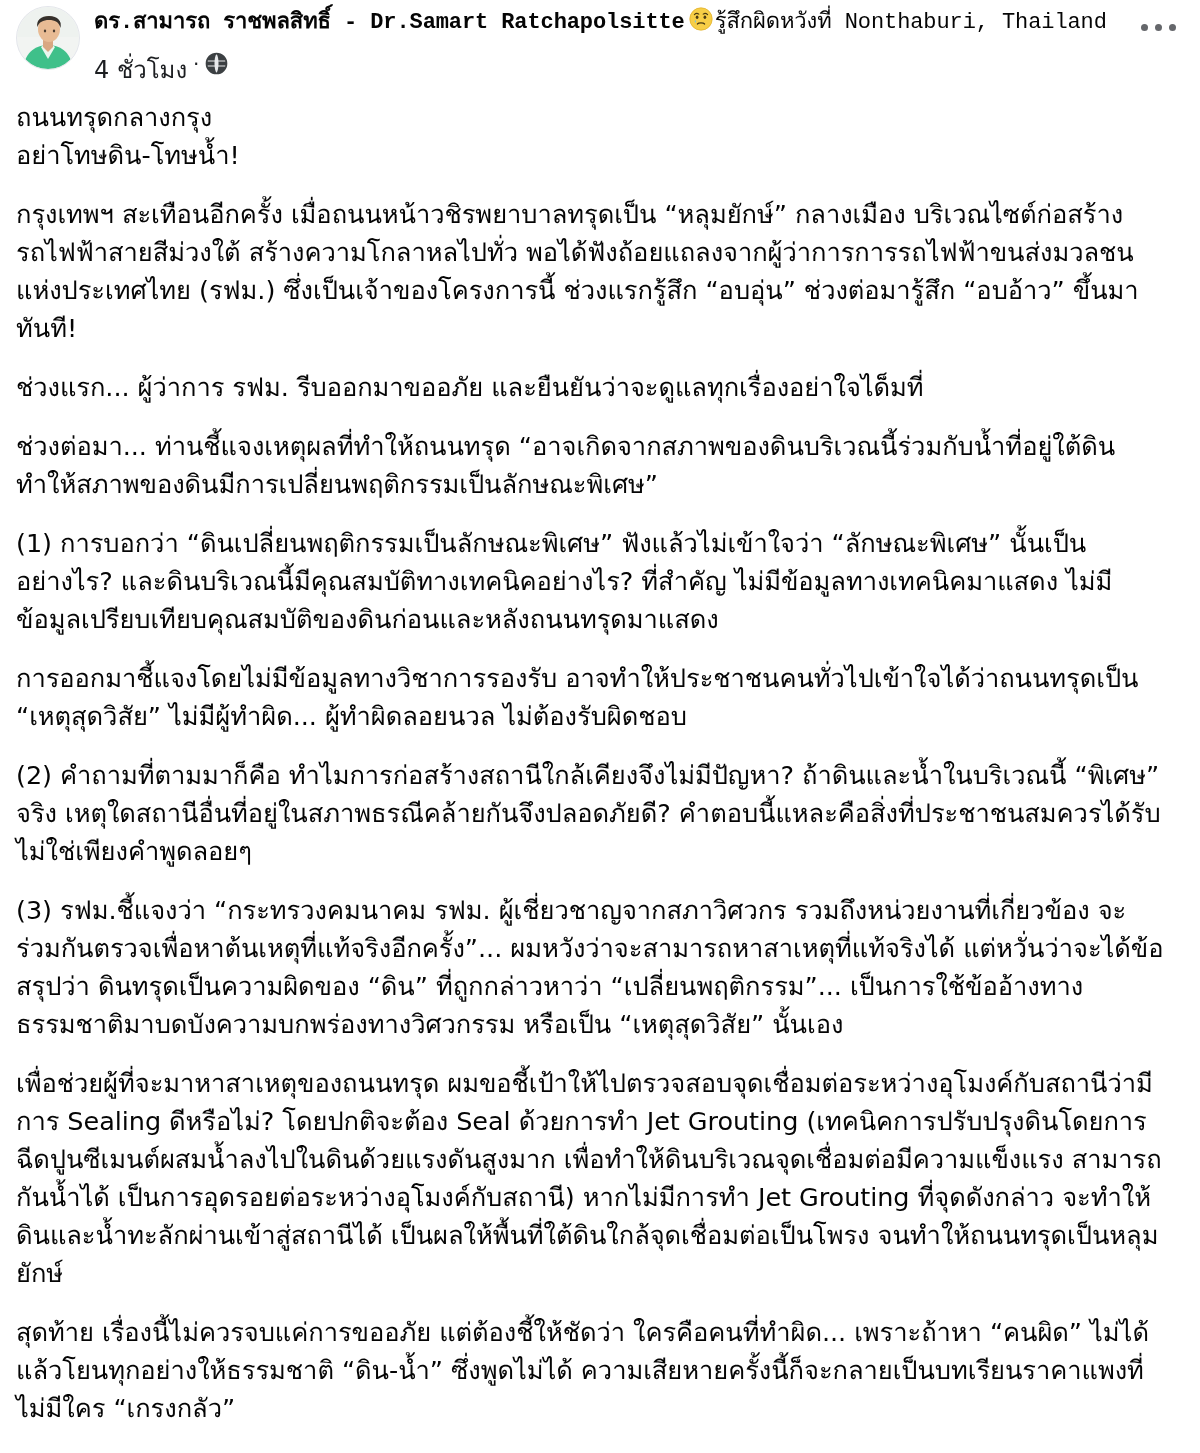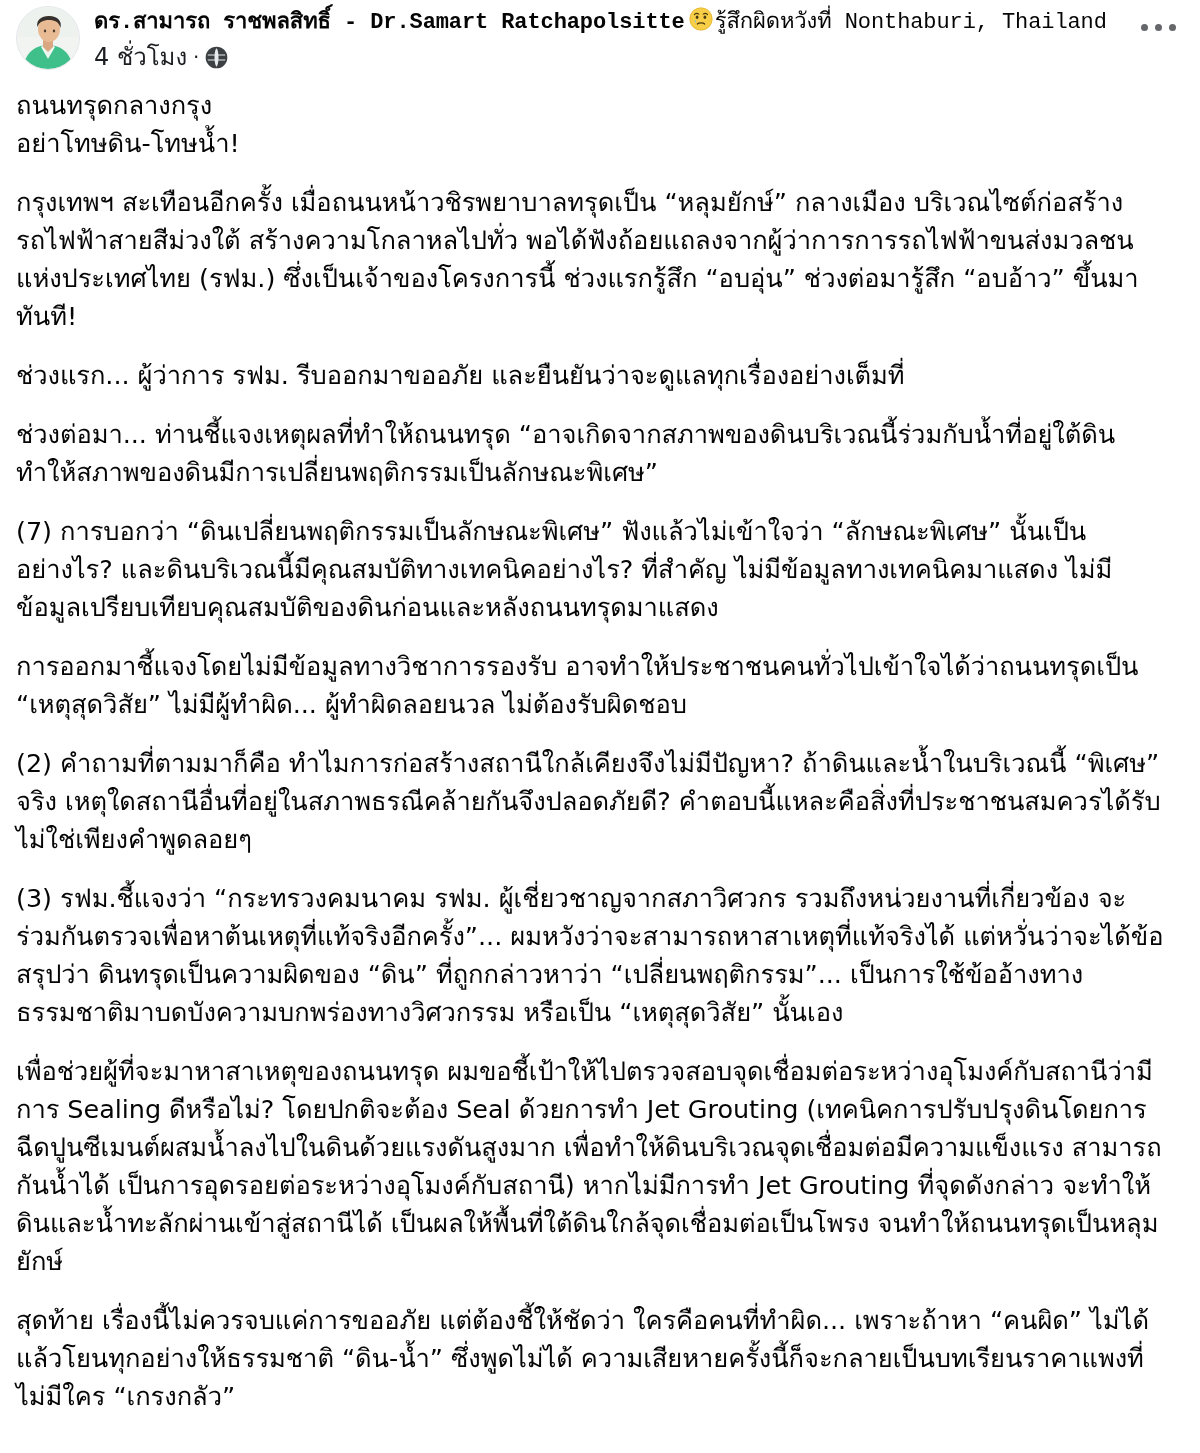--- a/index.html
+++ b/index.html
@@ -75,21 +75,21 @@
 
   .meta-row {
     display: flex;
     align-items: center;
     gap: 6px;
     font-size: 24px;
     line-height: 32px;
     color: #1c1e21;
     margin-top: 1px;
   }
-  .timestamp { color: #1c1e21; }
+  .timestamp { color: #1c1e21; margin-top: 13px; }
   .meta-dot { color: #1c1e21; font-size: 20px; line-height: 1; }
   .globe-icon { display: inline-flex; align-items: center; }
   .globe-icon svg { display: block; width: 23px; height: 23px; }
 
   .more-menu {
     position: absolute;
     top: 16px;
     right: 18px;
     display: flex;
     align-items: center;
@@ -187,23 +187,23 @@
       <span></span>
       <span></span>
     </div>
   </div>
 
   <div class="post-body">
 
     <p class="para"><span>ถนนทรุดกลางกรุง</span><br><span>อย่าโทษดิน-โทษน้ำ!</span></p>
 
     <p class="para">กรุงเทพฯ สะเทือนอีกครั้ง เมื่อถนนหน้าวชิรพยาบาลทรุดเป็น “หลุมยักษ์” กลางเมือง บริเวณไซต์ก่อสร้างรถไฟฟ้าสายสีม่วงใต้ สร้างความโกลาหลไปทั่ว พอได้ฟังถ้อยแถลงจากผู้ว่าการการรถไฟฟ้าขนส่งมวลชนแห่งประเทศไทย (รฟม.) ซึ่งเป็นเจ้าของโครงการนี้ ช่วงแรกรู้สึก “อบอุ่น” ช่วงต่อมารู้สึก “อบอ้าว” ขึ้นมาทันที!</p>
-    <p class="para">ช่วงแรก... ผู้ว่าการ รฟม. รีบออกมาขออภัย และยืนยันว่าจะดูแลทุกเรื่องอย่างเต็มที่</p>
+    <p class="para">ช่วงแรก... ผู้ว่าการ รฟม. รีบออกมาขออภัย และยืนยันว่าจะดูแลทุกเรื่องอย่าใจได็มที่</p>
     <p class="para">ช่วงต่อมา... ท่านชี้แจงเหตุผลที่ทำให้ถนนทรุด “อาจเกิดจากสภาพของดินบริเวณนี้ร่วมกับน้ำที่อยู่ใต้ดิน ทำให้สภาพของดินมีการเปลี่ยนพฤติกรรมเป็นลักษณะพิเศษ”</p>
-    <p class="para">(7) การบอกว่า “ดินเปลี่ยนพฤติกรรมเป็นลักษณะพิเศษ” ฟังแล้วไม่เข้าใจว่า “ลักษณะพิเศษ” นั้นเป็นอย่างไร? และดินบริเวณนี้มีคุณสมบัติทางเทคนิคอย่างไร? ที่สำคัญ ไม่มีข้อมูลทางเทคนิคมาแสดง ไม่มีข้อมูลเปรียบเทียบคุณสมบัติของดินก่อนและหลังถนนทรุดมาแสดง</p>
+    <p class="para">(1) การบอกว่า “ดินเปลี่ยนพฤติกรรมเป็นลักษณะพิเศษ” ฟังแล้วไม่เข้าใจว่า “ลักษณะพิเศษ” นั้นเป็นอย่างไร? และดินบริเวณนี้มีคุณสมบัติทางเทคนิคอย่างไร? ที่สำคัญ ไม่มีข้อมูลทางเทคนิคมาแสดง ไม่มีข้อมูลเปรียบเทียบคุณสมบัติของดินก่อนและหลังถนนทรุดมาแสดง</p>
     <p class="para">การออกมาชี้แจงโดยไม่มีข้อมูลทางวิชาการรองรับ อาจทำให้ประชาชนคนทั่วไปเข้าใจได้ว่าถนนทรุดเป็น “เหตุสุดวิสัย” ไม่มีผู้ทำผิด... ผู้ทำผิดลอยนวล ไม่ต้องรับผิดชอบ</p>
     <p class="para">(2) คำถามที่ตามมาก็คือ ทำไมการก่อสร้างสถานีใกล้เคียงจึงไม่มีปัญหา? ถ้าดินและน้ำในบริเวณนี้ “พิเศษ” จริง เหตุใดสถานีอื่นที่อยู่ในสภาพธรณีคล้ายกันจึงปลอดภัยดี? คำตอบนี้แหละคือสิ่งที่ประชาชนสมควรได้รับ ไม่ใช่เพียงคำพูดลอยๆ</p>
     <p class="para">(3) รฟม.ชี้แจงว่า “กระทรวงคมนาคม รฟม. ผู้เชี่ยวชาญจากสภาวิศวกร รวมถึงหน่วยงานที่เกี่ยวข้อง จะร่วมกันตรวจเพื่อหาต้นเหตุที่แท้จริงอีกครั้ง”... ผมหวังว่าจะสามารถหาสาเหตุที่แท้จริงได้ แต่หวั่นว่าจะได้ข้อสรุปว่า ดินทรุดเป็นความผิดของ “ดิน” ที่ถูกกล่าวหาว่า “เปลี่ยนพฤติกรรม”... เป็นการใช้ข้ออ้างทางธรรมชาติมาบดบังความบกพร่องทางวิศวกรรม หรือเป็น “เหตุสุดวิสัย” นั้นเอง</p>
     <p class="para">เพื่อช่วยผู้ที่จะมาหาสาเหตุของถนนทรุด ผมขอชี้เป้าให้ไปตรวจสอบจุดเชื่อมต่อระหว่างอุโมงค์กับสถานีว่ามีการ Sealing ดีหรือไม่? โดยปกติจะต้อง Seal ด้วยการทำ Jet Grouting (เทคนิคการปรับปรุงดินโดยการฉีดปูนซีเมนต์ผสมน้ำลงไปในดินด้วยแรงดันสูงมาก เพื่อทำให้ดินบริเวณจุดเชื่อมต่อมีความแข็งแรง สามารถกันน้ำได้ เป็นการอุดรอยต่อระหว่างอุโมงค์กับสถานี) หากไม่มีการทำ Jet Grouting ที่จุดดังกล่าว จะทำให้ดินและน้ำทะลักผ่านเข้าสู่สถานีได้ เป็นผลให้พื้นที่ใต้ดินใกล้จุดเชื่อมต่อเป็นโพรง จนทำให้ถนนทรุดเป็นหลุมยักษ์</p>
     <p class="para">สุดท้าย เรื่องนี้ไม่ควรจบแค่การขออภัย แต่ต้องชี้ให้ชัดว่า ใครคือคนที่ทำผิด... เพราะถ้าหา “คนผิด” ไม่ได้ แล้วโยนทุกอย่างให้ธรรมชาติ “ดิน-น้ำ” ซึ่งพูดไม่ได้ ความเสียหายครั้งนี้ก็จะกลายเป็นบทเรียนราคาแพงที่ไม่มีใคร “เกรงกลัว”</p>
 
   </div>
 
 </div>
 

